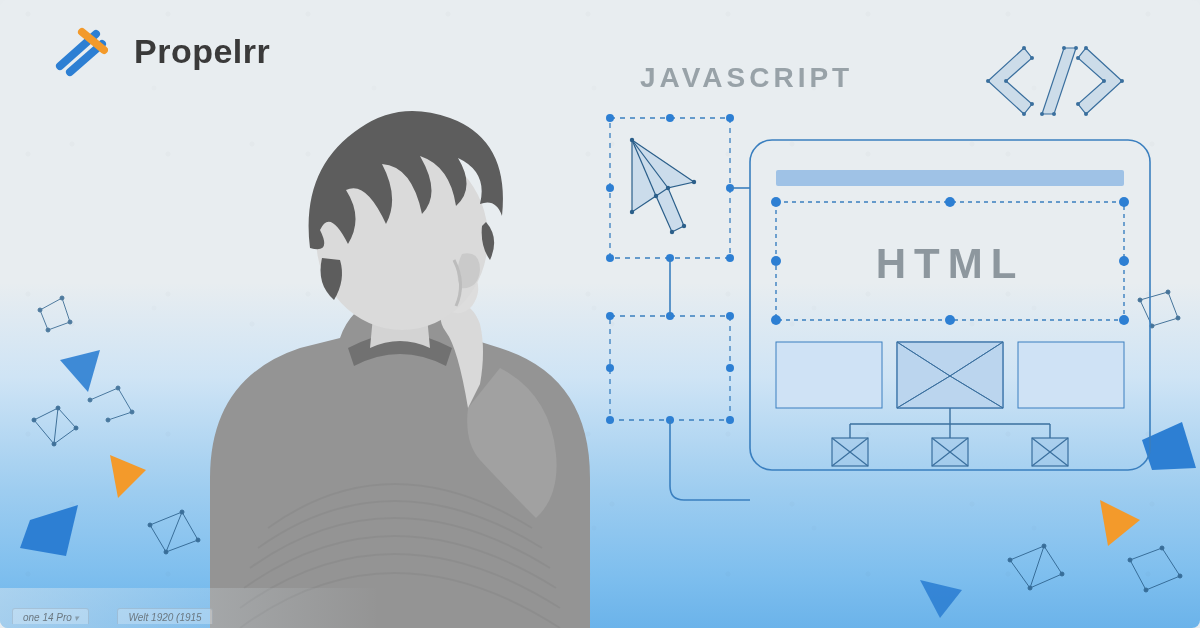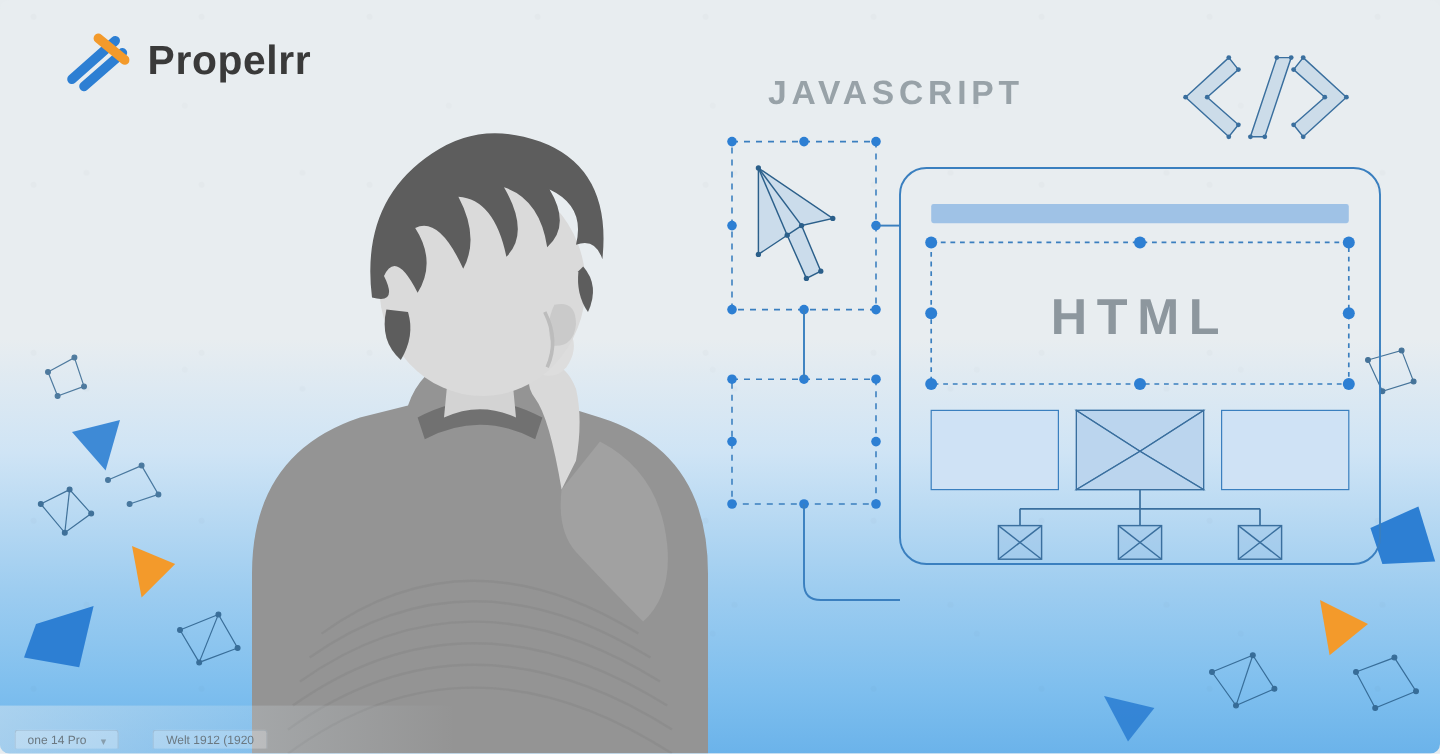--- a/index.html
+++ b/index.html
@@ -22,21 +22,21 @@
     position: absolute; inset: 0;
     background-image:
       radial-gradient(circle at 20% 10%, rgba(0,0,0,.015) 0 2px, transparent 3px),
       radial-gradient(circle at 70% 40%, rgba(0,0,0,.01) 0 2px, transparent 3px),
       radial-gradient(circle at 40% 80%, rgba(0,0,0,.015) 0 2px, transparent 3px);
     background-size: 140px 140px, 220px 220px, 180px 180px;
     mix-blend-mode: multiply;
   }
 
   
-  .logo { position: absolute; top: 24px; left: 54px; display: flex; align-items: center; gap: 15px; }
+  .logo { position: absolute; top: 24px; left: 54px; display: flex; align-items: center; gap: 26px; }
   .logo-mark { width: 54px; height: 54px; position: relative; }
   .logo-text { font-size: 34px; font-weight: 600; color: #3a3a3a; letter-spacing: .5px; }
 
   
   .particles { position: absolute; inset: 0; pointer-events: none; }
 
   
   .person { position: absolute; left: 150px; bottom: 0; width: 480px; height: 580px; }
   .person svg { width: 100%; height: 100%; filter: grayscale(100%) contrast(1.05); }
 
@@ -64,22 +64,23 @@
     padding: 0 10px 4px 12px;
     font-size: 10px; color: #6b7881;
     overflow: hidden;
   }
   .bottom-ui .tab {
     border: 1px solid rgba(100,120,140,.25);
     border-bottom: none;
     border-radius: 3px 3px 0 0;
     padding: 3px 10px 1px 10px;
     background: rgba(255,255,255,.25);
-    display: flex; align-items: center; gap: 12px;
+    display: flex; align-items: center; gap: 2px;
     white-space: nowrap;
+    font-style: italic;
   }
   .bottom-ui .chev { font-size: 9px; opacity: .6; }
 
   
   .frame-mask {
     position: absolute; inset: 0; pointer-events: none;
     border-radius: 8px;
     box-shadow: inset 0 0 0 2px rgba(255,255,255,0);
   }
   body { border-radius: 8px; }
@@ -338,17 +339,17 @@
     <path d="M304 212 Q316 236 306 258" stroke="#b9b9b9" stroke-width="3" fill="none"></path>
   </svg>
 </div>
 
 <div class="bottom-ui">
   <div class="tab">
     <span>one 14 Pro</span>
     <span class="chev">▾</span>
   </div>
   <div class="tab">
-    <span>Welt 1912 (1920</span>
+    <span>Welt 1920 (1915</span>
   </div>
 </div>
 
 <div class="frame-mask"></div>
 
 </body></html>

